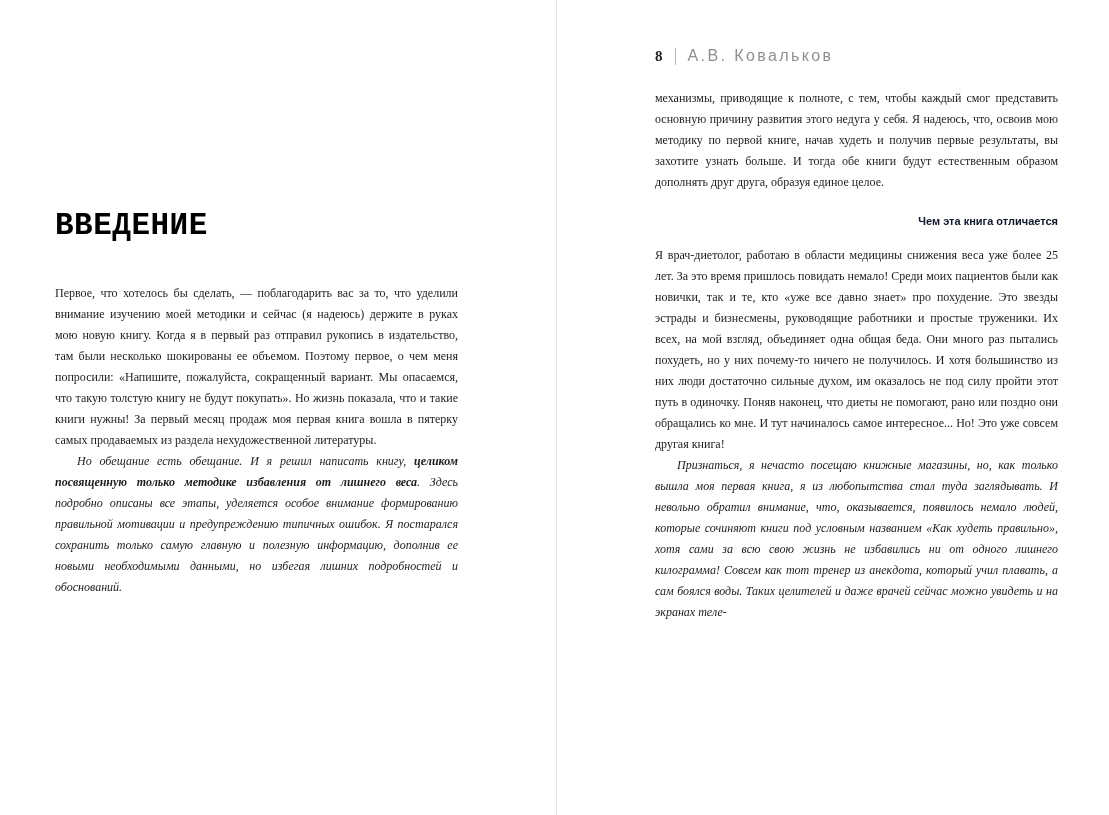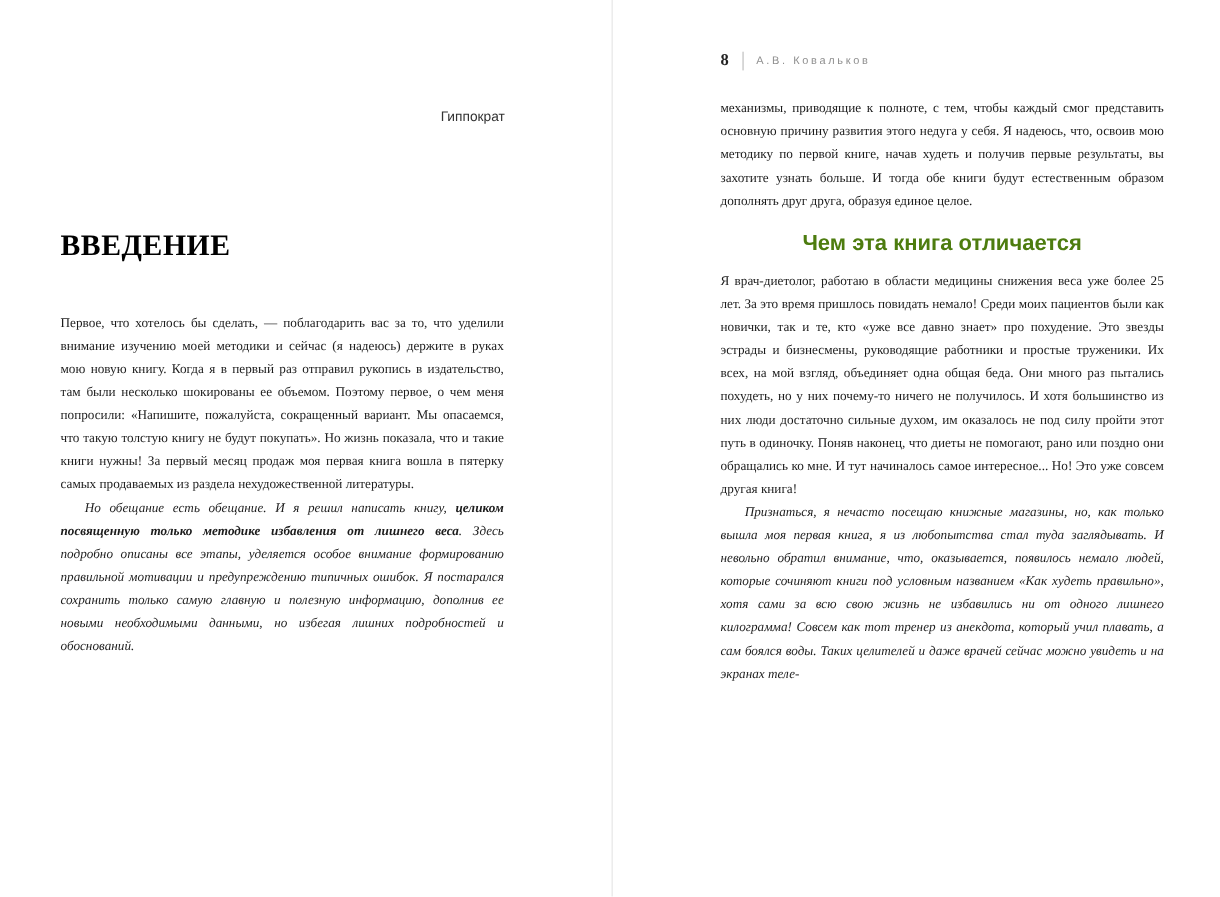--- a/index.html
+++ b/index.html
@@ -43,23 +43,23 @@
     font-style: normal;
     font-weight: 400;
     font-size: 12.5px;
     color: #333;
     font-family: "Liberation Sans", sans-serif;
   }
   .chapter-heading {
     position: absolute;
     left: 55px;
     top: 208px;
-    font-family: Liberation Serif, serif;
+    font-family: Liberation Mono, monospace;
     font-weight: 800;
-    font-size: 27px;
+    font-size: 31px;
     letter-spacing: 0.5px;
     color: #000;
   }
   .left-body {
     position: absolute;
     left: 55px;
     top: 283px;
     width: 403px;
   }
   
@@ -77,21 +77,21 @@
     color: #222;
   }
   .running-header .rule {
     width: 1px;
     height: 17px;
     background: #b9b9b9;
     margin: 0 12px;
   }
   .running-header .author {
     font-family: "Liberation Sans", sans-serif;
-    font-size: 10px;
+    font-size: 16px;
     letter-spacing: 2.4px;
     color: #8f8f8f;
   }
   .right-body {
     position: absolute;
     left: 655px;
     top: 88px;
     width: 403px;
   }
   
@@ -105,35 +105,34 @@
     text-indent: 22px;
     font-style: italic;
   }
   .inline-bold {
     font-weight: 700;
   }
   .section-heading {
     margin: 18px 0 13px 0;
     font-family: "Liberation Sans", sans-serif;
     font-weight: 800;
-    font-size: 20px;
+    font-size: 11px;
     line-height: 21px;
-    color: #4d7c0f;
-    text-align: center;
+    color: #0f172a;
+    text-align: right;
   }
 </style>
 </head>
 <body>
 
 <div class="spread-divider"></div>
 
 <div>
 
   <div class="epigraph">
-    <div class="epigraph-attribution">Гиппократ</div>
   </div>
 
   <div class="chapter-heading">ВВЕДЕНИЕ</div>
 
   <div class="left-body">
     <p class="para">Первое, что хотелось бы сделать, — поблагодарить вас за то, что уделили внимание изучению моей методики и сейчас (я надеюсь) держите в руках мою новую книгу. Когда я в первый раз отправил рукопись в издательство, там были несколько шокированы ее объемом. Поэтому первое, о чем меня попросили: «Напишите, пожалуйста, сокращенный вариант. Мы опасаемся, что такую толстую книгу не будут покупать». Но жизнь показала, что и такие книги нужны! За первый месяц продаж моя первая книга вошла в пятерку самых продаваемых из раздела нехудожественной литературы.</p>
     <p class="para indent"><span>Но обещание есть обещание. И я решил написать книгу, </span><span class="inline-bold">целиком посвященную только методике избавления от лишнего веса</span><span>. Здесь подробно описаны все этапы, уделяется особое внимание формированию правильной мотивации и предупреждению типичных ошибок. Я постарался сохранить только самую главную и полезную информацию, дополнив ее новыми необходимыми данными, но избегая лишних подробностей и обоснований.</span></p>
   </div>
 
 </div>

